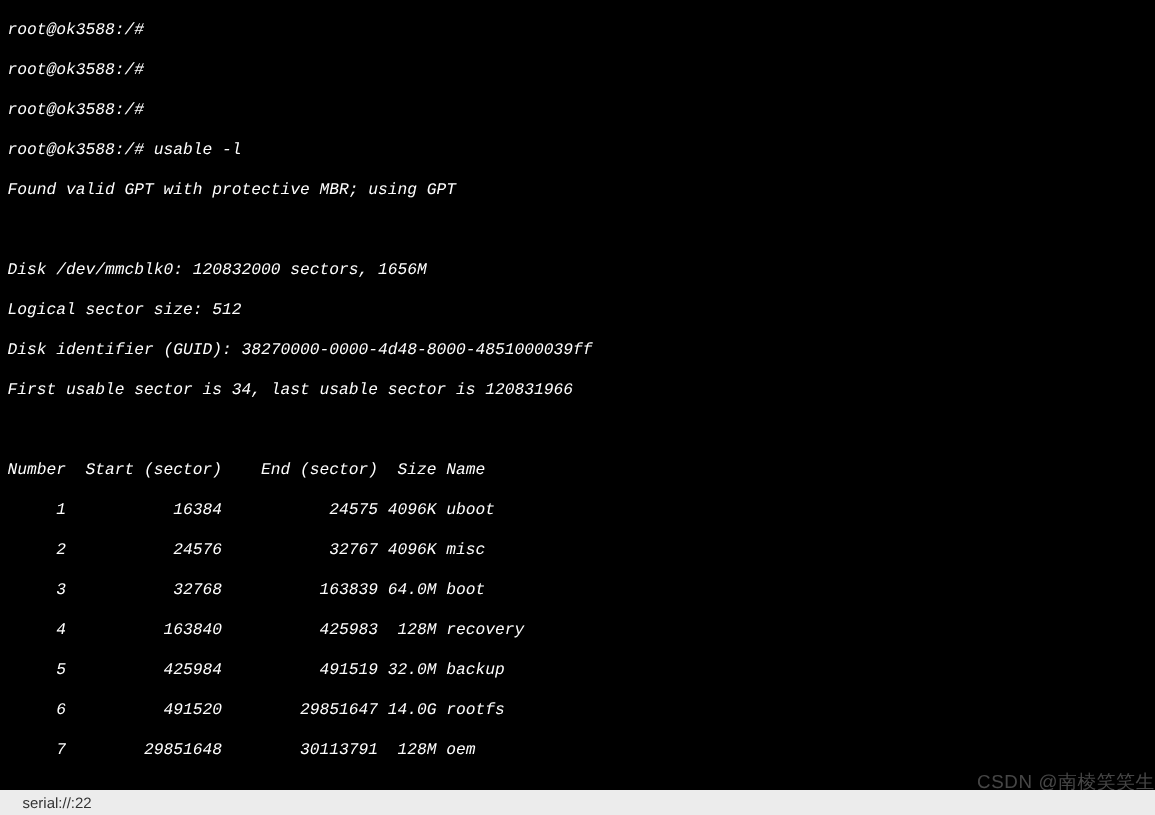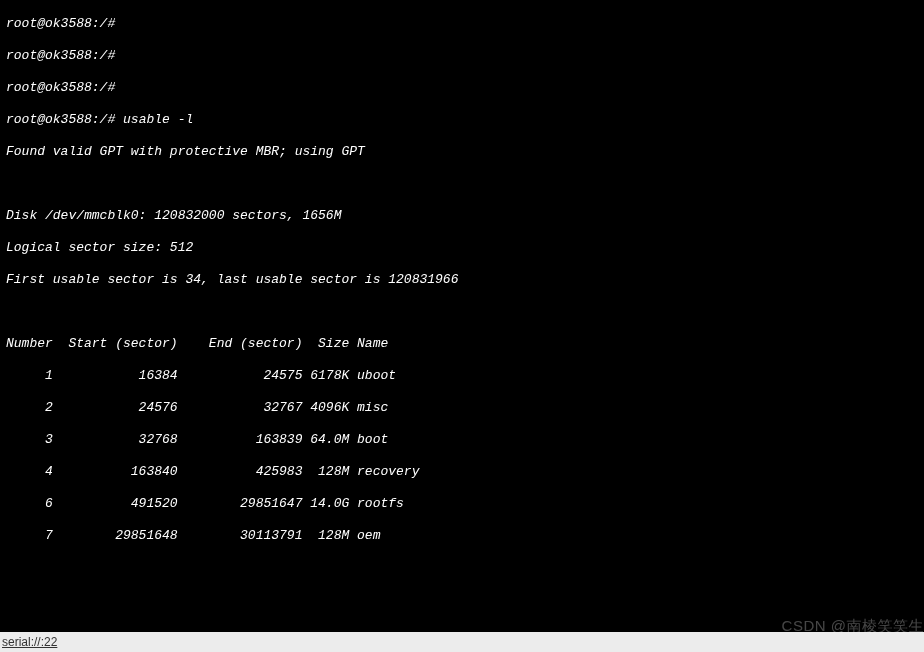--- a/index.html
+++ b/index.html
@@ -27,24 +27,23 @@
       min-height: 16px;
       font-style: italic;
     }
     .status-bar {
       position: absolute;
       bottom: 0;
       left: 0;
       right: 0;
       background: #ececec;
       color: #333;
-      padding: 2px 2px;
+      padding: 2px 18px;
       font-size: 12px;
       font-family: Arial, sans-serif;
-      text-decoration: underline;
     }
     .watermark {
       position: absolute;
       bottom: 18px;
       right: 0;
       color: rgba(200,200,200,0.35);
       font-size: 15px;
       font-family: Arial, sans-serif;
       letter-spacing: 0.5px;
     }
@@ -54,27 +53,29 @@
 
 <div class="terminal">
 <span class="line">root@ok3588:/#</span>
 <span class="line">root@ok3588:/# </span>
 <span class="line">root@ok3588:/# </span>
 <span class="line"><span>root@ok3588:/# </span><span>usable -l</span></span>
 <span class="line">Found valid GPT with protective MBR; using GPT</span>
 <span class="line"> </span>
 <span class="line">Disk /dev/mmcblk0: 120832000 sectors, 1656M</span>
 <span class="line">Logical sector size: 512</span>
+<span class="line">Disk identifier (GUID): 38270000-0000-4d48-8000-4851000039ff</span>
 <span class="line">First usable sector is 34, last usable sector is 120831966</span>
 <span class="line"> </span>
 <span class="line">Number  Start (sector)    End (sector)  Size Name</span>
-<span class="line">     1           16384           24575 6178K uboot</span>
+<span class="line">     1           16384           24575 4096K uboot</span>
 <span class="line">     2           24576           32767 4096K misc</span>
 <span class="line">     3           32768          163839 64.0M boot</span>
 <span class="line">     4          163840          425983  128M recovery</span>
+<span class="line">     5          425984          491519 32.0M backup</span>
 <span class="line">     6          491520        29851647 14.0G rootfs</span>
 <span class="line">     7        29851648        30113791  128M oem</span>
 
 
 
 
 
 
 
 

